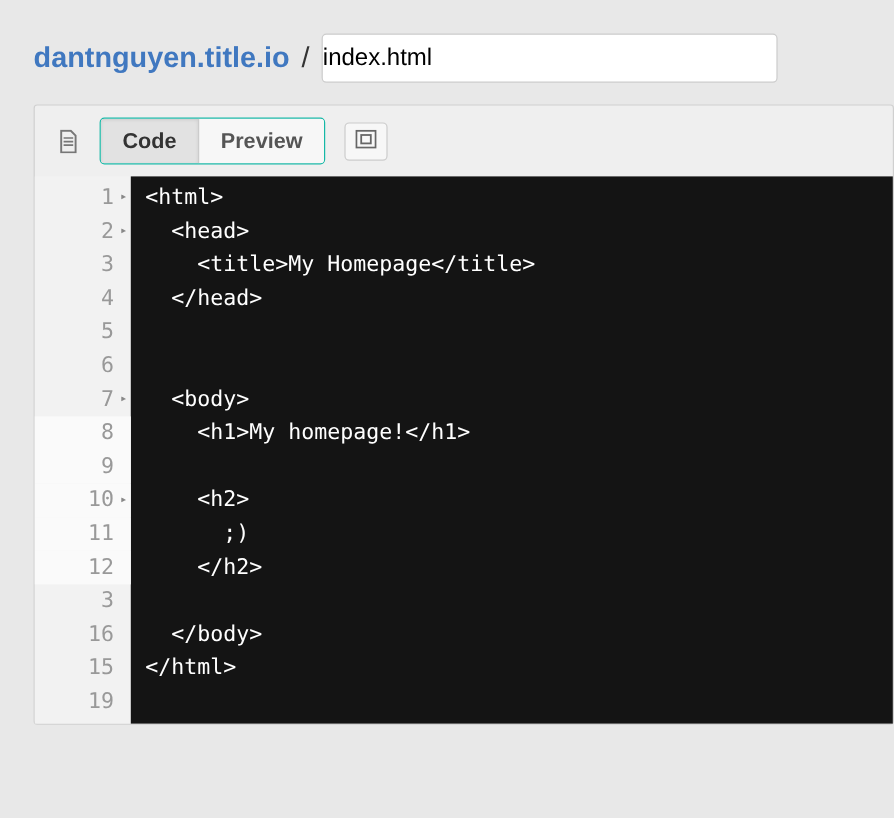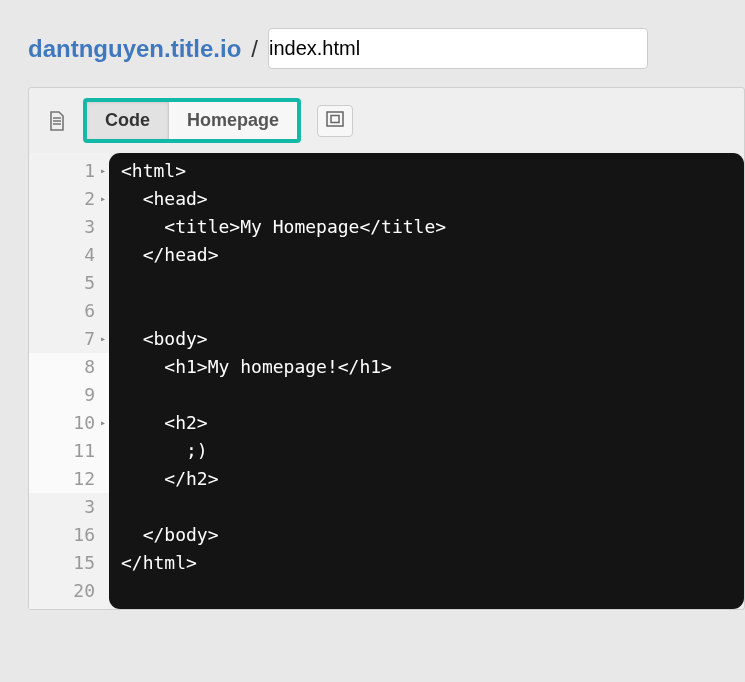--- a/index.html
+++ b/index.html
@@ -47,21 +47,21 @@
       padding: 10px 12px;
       gap: 10px;
     }
     .icon-btn {
       width: 32px; height: 32px;
       display: flex; align-items: center; justify-content: center;
       color: #666;
     }
     .tab-group {
       display: flex;
-      border: 4px solid #14b8a6;
+      border: 1px solid #14b8a6;
       border-radius: 4px;
       overflow: hidden;
       background: #f7f7f7;
     }
     .tab {
       padding: 8px 18px;
       font-size: 18px;
       font-weight: 700;
       color: #555;
       background: #f7f7f7;
@@ -109,21 +109,20 @@
       transform: translateY(-50%);
       font-size: 10px;
       color: #888;
     }
     .code-body {
       flex: 1;
       background: #141414;
       color: #fff;
       padding: 4px 0;
       overflow: hidden;
-      border-radius: 11px;
     }
     .code-line {
       height: 28px;
       padding: 0 12px;
       white-space: pre;
       display: flex;
       align-items: center;
     }
   </style>
 </head>
@@ -139,21 +138,21 @@
   <div class="editor-panel">
     <div class="toolbar">
       <span class="icon-btn">
         <svg width="18" height="20" viewBox="0 0 18 20">
             <path fill="none" stroke="#777" stroke-width="1.6" d="M3 1h8l4 4v14H3z"></path>
             <path fill="none" stroke="#777" stroke-width="1.4" d="M5 7h8M5 10h8M5 13h8"></path>
           </svg>
       </span>
       <div class="tab-group">
         <button class="tab active">Code</button>
-        <button class="tab">Homepage</button>
+        <button class="tab">Preview</button>
       </div>
       <button class="fullscreen-btn">
         <span>
           <svg width="18" height="16" viewBox="0 0 18 16">
               <rect x="1" y="1" width="16" height="14" fill="none" stroke="#666" stroke-width="1.5"></rect>
               <rect x="5" y="4.5" width="8" height="7" fill="none" stroke="#666" stroke-width="1.5"></rect>
             </svg>
         </span>
       </button>
     </div>
@@ -168,21 +167,21 @@
           <div class="gutter-line">6</div>
           <div class="gutter-line">7<span class="fold-dot">▸</span></div>
           <div class="gutter-line hl">8</div>
           <div class="gutter-line hl">9</div>
           <div class="gutter-line hl">10<span class="fold-dot">▸</span></div>
           <div class="gutter-line hl">11</div>
           <div class="gutter-line hl">12</div>
           <div class="gutter-line">3</div>
           <div class="gutter-line">16</div>
           <div class="gutter-line">15</div>
-          <div class="gutter-line">20</div>
+          <div class="gutter-line">19</div>
         </div>
       <div class="code-body" id="codebody">
           <div class="code-line">&lt;html&gt;</div>
           <div class="code-line">  &lt;head&gt;</div>
           <div class="code-line">    &lt;title&gt;My Homepage&lt;/title&gt;</div>
           <div class="code-line">  &lt;/head&gt;</div>
           <div class="code-line">  </div>
           <div class="code-line">  </div>
           <div class="code-line">  &lt;body&gt;</div>
           <div class="code-line">    &lt;h1&gt;My homepage!&lt;/h1&gt;</div>

